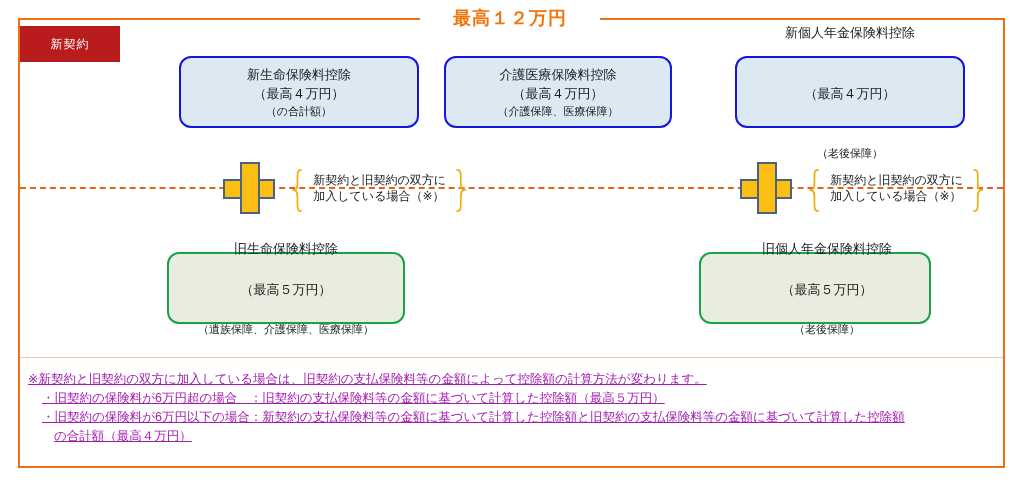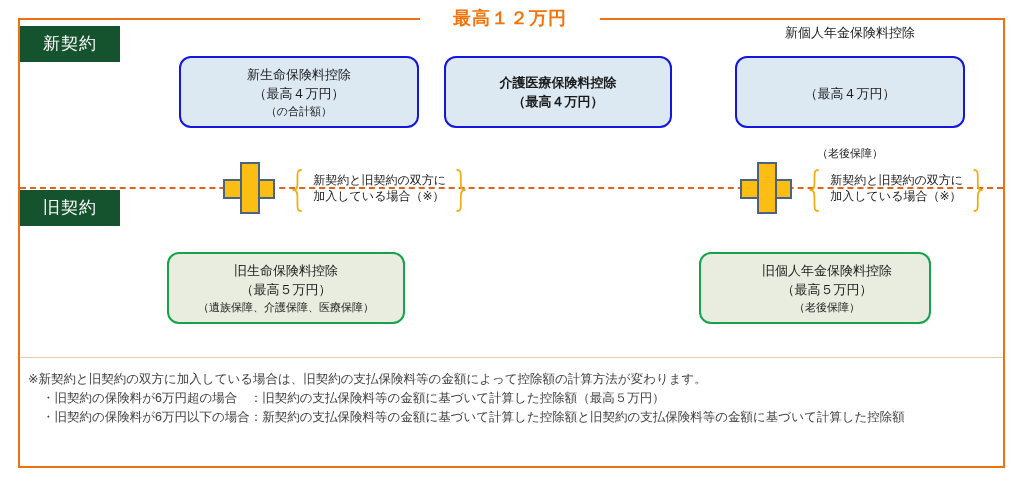--- a/index.html
+++ b/index.html
@@ -52,23 +52,23 @@
     font-weight: bold;
     color: #F2740B;
     letter-spacing: 1px;
     line-height: 22px;
     white-space: nowrap;
   }
 
   
   .tab {
     position: absolute;
-    background: #14532d;
+    background: #b91c1c;
     color: #ffffff;
-    font-size: 17px;
+    font-size: 12px;
     line-height: 36px;
     text-align: center;
     width: 100px;
     height: 36px;
     letter-spacing: 1px;
   }
   .tab-new  { left: 20px; top: 26px; }
   .tab-old  { left: 20px; top: 190px; }
 
   
@@ -110,24 +110,25 @@
 
   .box-new {
     background: #DCE9F3;
     border: 2px solid #1515E0;
     height: 72px;
   }
   .box-old {
     background: #E9EDE0;
     border: 2px solid #18A24B;
     height: 72px;
+    gap: 22px;
   }
 
   .b-new-1 { left: 147px; top: 56px; width: 240px; }
-  .b-new-2 { left: 412px; top: 56px; width: 228px; font-weight: bold; }
+  .b-new-2 { left: 412px; top: 56px; width: 228px; }
   .b-new-3 { left: 703px; top: 56px; width: 230px; gap: 42px; }
 
   .b-old-1 { left: 135px; top: 252px; width: 238px; }
   .b-old-2 { left: 667px; top: 252px; width: 232px; padding-left: 24px; }
 
   
   .plus {
     position: absolute;
     width: 52px;
     height: 52px;
@@ -180,21 +181,22 @@
   }
   .bn-left  { left: 283px; top: 165px; }
   .bn-right { left: 800px; top: 165px; }
 
   
   .footnote {
     position: absolute;
     left: 28px;
     top: 370px;
     width: 968px;
-    color: #404040;
+    color: #a21caf;
+    text-decoration: underline;
   }
   .footnote .fn-line {
     font-size: 12.5px;
     line-height: 19px;
     white-space: nowrap;
   }
   .footnote .fn-indent { padding-left: 14px; }
   .footnote .fn-indent2 { padding-left: 26px; }
 </style>
 </head>
@@ -203,30 +205,30 @@
 <div id="root">
 
   <div class="frame"></div>
   <div class="title-mask"></div>
   <div class="diagram-title">最高１２万円</div>
 
   <div class="dashed-divider"></div>
   <div class="footnote-separator"></div>
 
   <div class="tab tab-new">新契約</div>
-  <div class="tab tab-old">旧契約</div>
 
   <div class="box box-new b-new-1">
     <div class="l1">新生命保険料控除</div>
     <div class="l2">（最高４万円）</div>
     <div class="l3">（の合計額）</div>
   </div>
   <div class="box box-new b-new-2">
     <div class="l1">介護医療保険料控除</div>
     <div class="l2">（最高４万円）</div>
+    <div class="l3">（介護保障、医療保障）</div>
   </div>
   <div class="box box-new b-new-3">
     <div class="l1">新個人年金保険料控除</div>
     <div class="l2">（最高４万円）</div>
     <div class="l3">（老後保障）</div>
   </div>
 
   <div class="box box-old b-old-1">
     <div class="l1">旧生命保険料控除</div>
     <div class="l2">（最高５万円）</div>
@@ -264,15 +266,16 @@
       <span>新契約と旧契約の双方に</span><br>
       <span>加入している場合（※）</span>
     </span>
     <span class="brace">}</span>
   </div>
 
   <div class="footnote">
     <div class="fn-line">※新契約と旧契約の双方に加入している場合は、旧契約の支払保険料等の金額によって控除額の計算方法が変わります。</div>
     <div class="fn-line fn-indent">・旧契約の保険料が6万円超の場合　：旧契約の支払保険料等の金額に基づいて計算した控除額（最高５万円）</div>
     <div class="fn-line fn-indent">・旧契約の保険料が6万円以下の場合：新契約の支払保険料等の金額に基づいて計算した控除額と旧契約の支払保険料等の金額に基づいて計算した控除額</div>
+    <div class="fn-line fn-indent2">の合計額（最高４万円）</div>
   </div>
 
 </div>
 
 </body></html>

